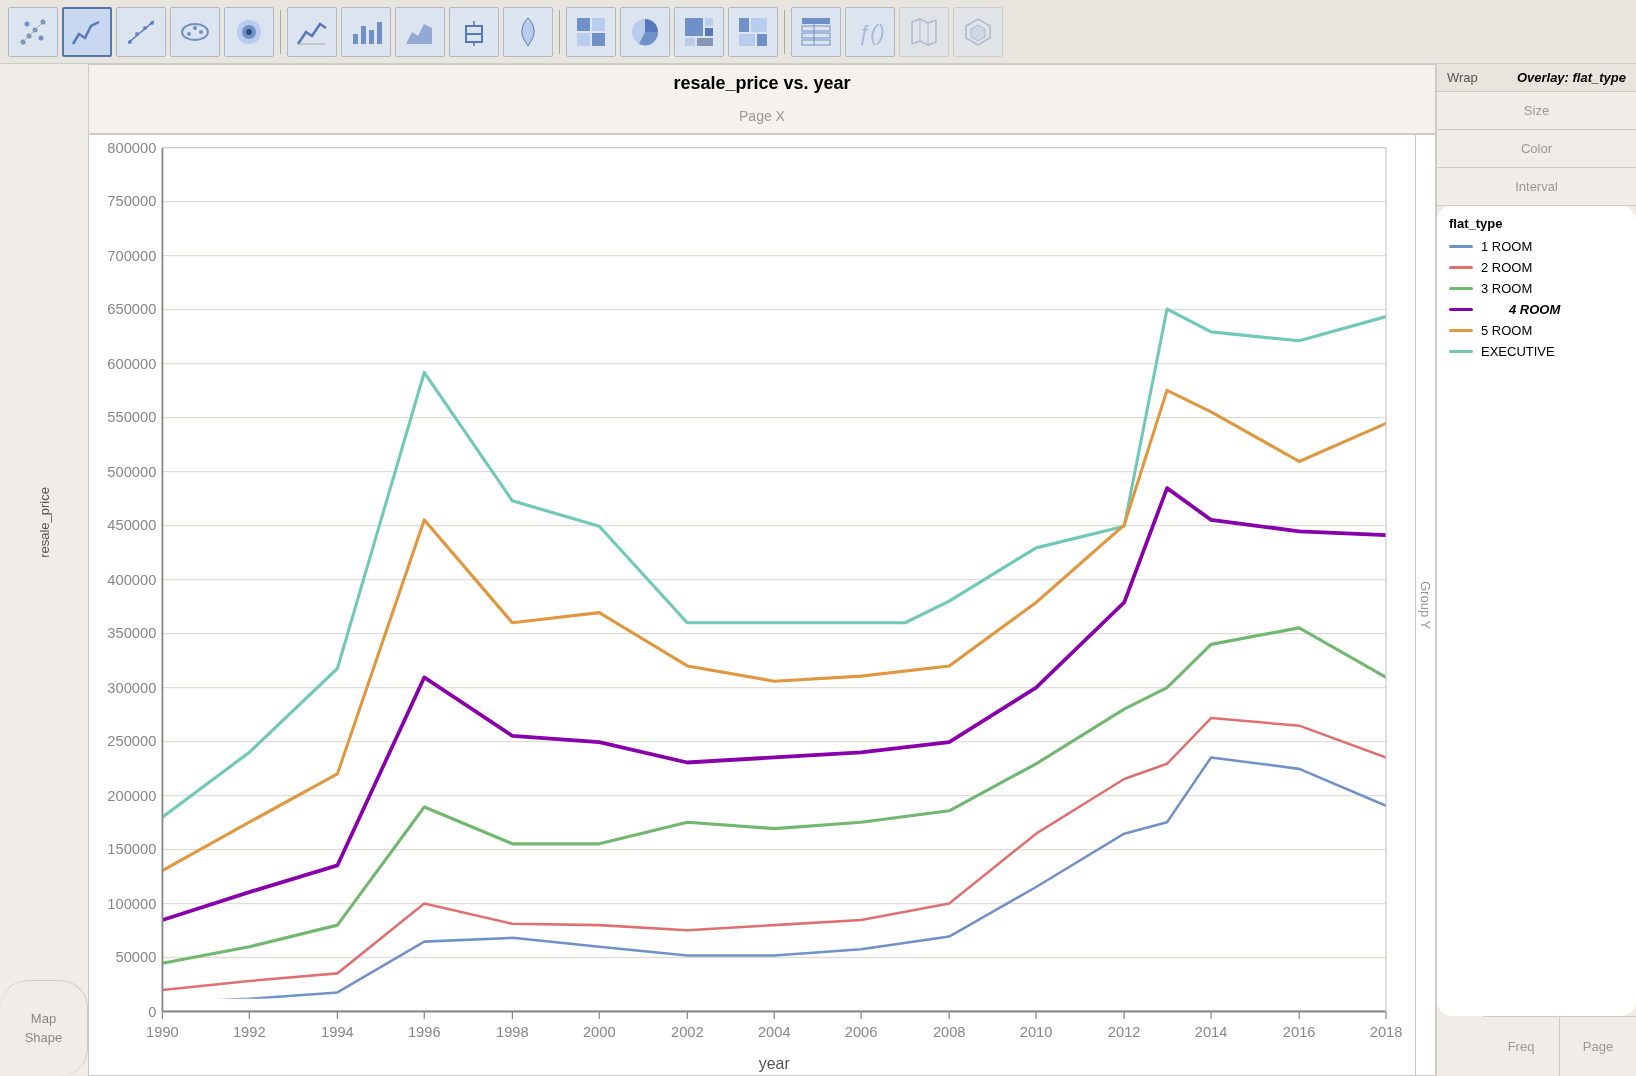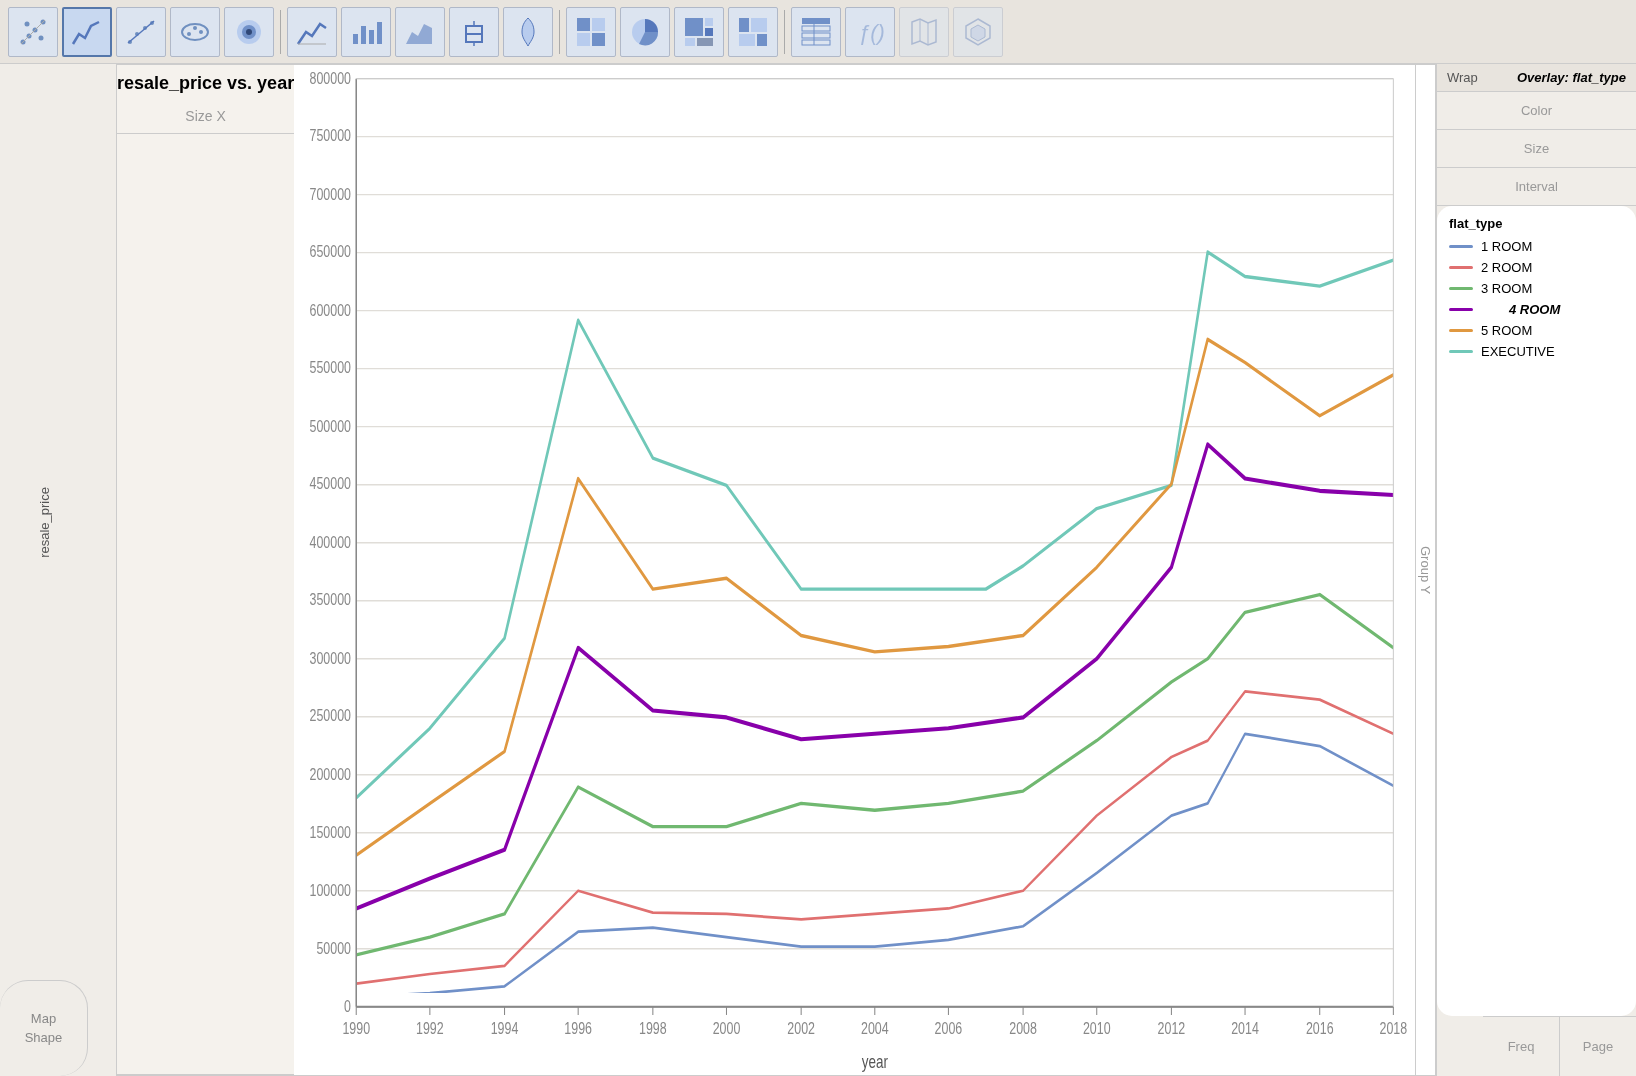--- a/index.html
+++ b/index.html
@@ -41,21 +41,21 @@
       height: 96px; display: flex; align-items: center; justify-content: center;
       border-top: 1px solid #ccc; border-right: 1px solid #ccc;
       width: 100%; background: #f0ede8; border-radius: 28px;
     }
     #bottom-left-label {
       font-size: 13px; color: #888; text-align: center; line-height: 1.4;
     }
 
     
     #center-area {
-      flex: 1; display: flex; flex-direction: row; border: 1px solid #ccc; margin-left: 28px;
+      flex: 1; display: flex; flex-direction: column; border: 1px solid #ccc;
     }
     #group-x-header {
       height: 36px; display: flex; align-items: center; justify-content: center;
       background: #f5f2ed; border-bottom: 1px solid #ccc;
       font-size: 14px; color: #999;
     }
     #chart-title {
       font-size: 18px; font-weight: bold; text-align: center;
       padding: 8px 0 4px 0; background: #f5f2ed;
     }
@@ -288,21 +288,21 @@
       <div id="bottom-left-label">
         <span>Map</span><br><span>Shape</span>
       </div>
     </div>
   </div>
 
   <div id="center-area">
     <div style="background:#f5f2ed; border-bottom:1px solid #ccc;">
       <div id="chart-title">resale_price vs. year</div>
       <div id="group-x-header">
-        <span>Size X</span>
+        <span>Page X</span>
       </div>
     </div>
     <div id="chart-wrapper">
       
       <div id="group-y-container">
         <div id="group-y-text">Group Y</div>
       </div>
       <svg id="chart-svg" viewBox="0 0 1100 740" preserveAspectRatio="none">
 
         <defs>
@@ -413,22 +413,22 @@
         <line x1="60" y1="10" x2="1060" y2="10" stroke="#ccc" stroke-width="1"></line>
       </svg>
     </div>
   </div>
 
   <div id="right-panel">
     <div id="overlay-header">
       <span style="font-style:normal; font-weight:normal; color:#555; font-size:13px;">Wrap</span>
       <span>Overlay: flat_type</span>
     </div>
+    <div class="right-btn">Size</div>
     <div class="right-btn">Color</div>
-    <div class="right-btn">Size</div>
     <div class="right-btn">Interval</div>
     <div id="legend-area">
       <div id="legend-title">flat_type</div>
       <div id="legend-items">
           <div class="legend-item">
             <div class="legend-line" style="background: rgb(112, 144, 200);"></div>
             <span>1 ROOM</span>
           </div>
           <div class="legend-item">
             <div class="legend-line" style="background: rgb(224, 112, 112);"></div>

